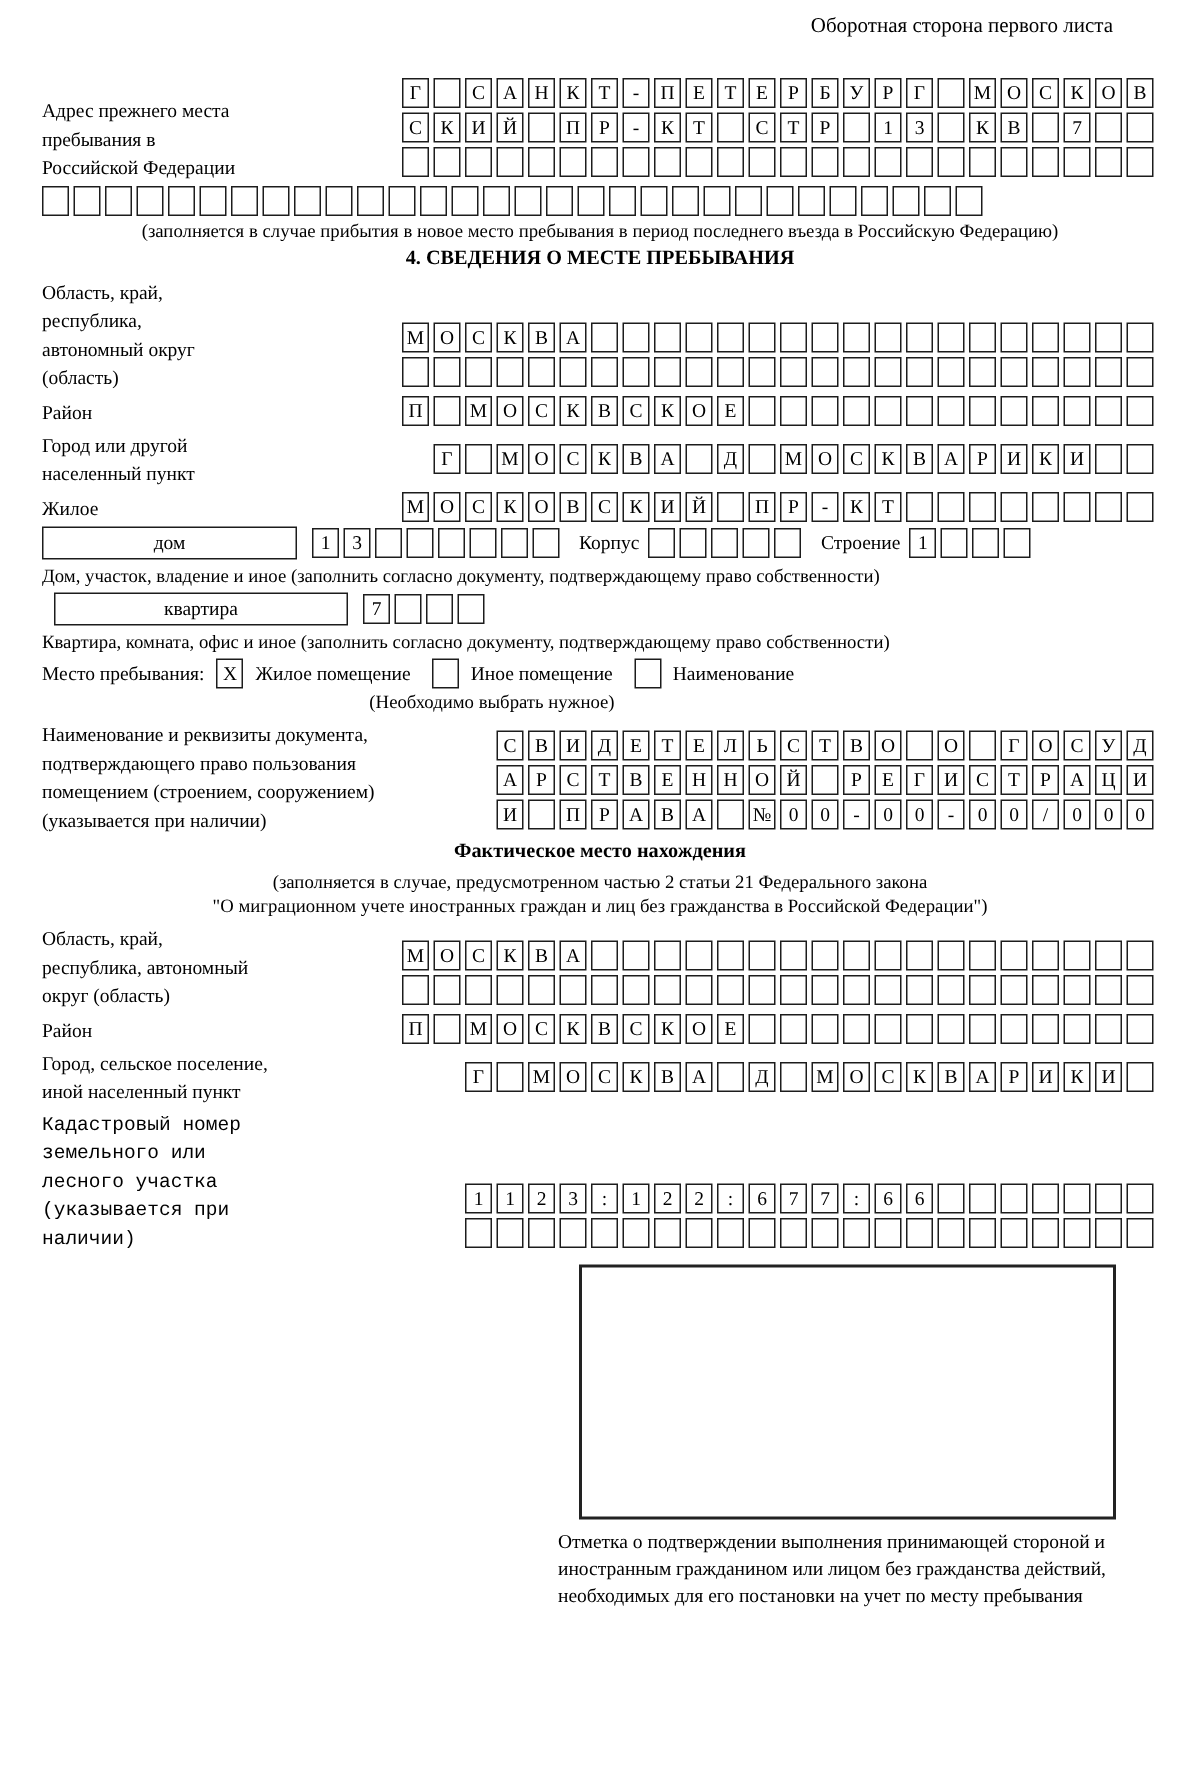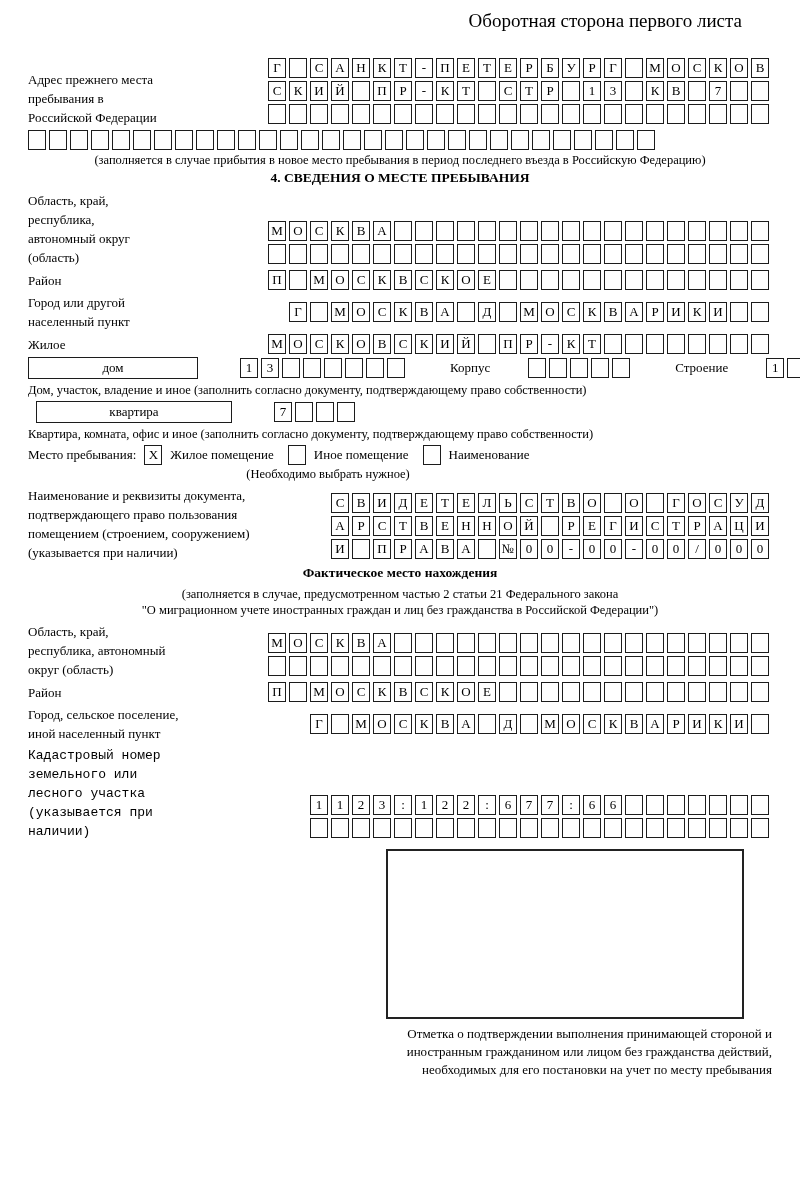--- a/index.html
+++ b/index.html
@@ -5,21 +5,21 @@
   * { box-sizing: border-box; }
   html,body { margin:0; padding:0; }
   body {
     width:800px; height:1180px;
     padding:10px 28px;
     background:#ffffff; color:#000;
     font-family:"Liberation Serif", serif;
     font-size:13px;
     overflow:hidden;
   }
-  .hdr-note { text-align:right; padding-right:30px; font-size:19px; margin-bottom:26px; }
+  .hdr-note { text-align:right; padding-right:30px; font-size:14px; margin-bottom:26px; }
 
   .group { display:flex; align-items:flex-end; margin-bottom:3px; }
   .group.vcenter { align-items:center; }
   .glabel { font-size:13px; line-height:19px; flex-shrink:0; }
   .w135 { width:135px; } .w105 { width:105px; }
   .w145 { width:145px; } .w112 { width:112px; } .w235 { width:235px; }
   .w150 { width:150px; } .w175 { width:175px; } .w165 { width:165px;font-family:Liberation Mono, monospace; }
 
   .grows { margin-left:auto; }
   .grows .cellrow { margin-bottom:3px; }
@@ -29,21 +29,21 @@
     width:18px; height:20px; border:1.5px solid #1c1c1c;
     margin-right:3px; display:inline-flex; align-items:center; justify-content:center;
     font-size:13px; flex-shrink:0; background:#fff;
   }
   .fullrow { margin-bottom:2px; }
 
   .caption { font-size:12.5px; line-height:16px; margin-bottom:3px; }
   .caption.center { text-align:center; margin-bottom:2px; }
   .sec-title { text-align:center; font-weight:bold; font-size:13.5px; margin:2px 0 5px; }
 
-  .house-row { display:flex; align-items:center; margin:2px 0 3px;gap:32px; }
+  .house-row { display:flex; align-items:center; margin:2px 0 3px; }
   .widebox {
     border:1.5px solid #1c1c1c; height:22px;
     display:inline-flex; align-items:center; justify-content:center;
     flex-shrink:0; font-size:13px; background:#fff;
   }
   .wb-dom { width:170px; margin-right:10px; }
   .wb-kv  { width:196px; margin-left:8px; margin-right:10px; }
   .inline-label { margin:0 6px 0 10px;text-align:right; }
 
   .stay-row { display:flex; align-items:center; margin:3px 0 2px; }
@@ -54,21 +54,21 @@
   }
   .stay-row .opt-label { margin:0 14px 0 8px; }
   .stay-row .lead { margin-right:8px; }
   .stay-note { width:600px; text-align:center; font-size:12.5px; margin-bottom:4px; }
 
   .fact-note { text-align:center; font-size:12.5px; line-height:16px; }
   .fact-notes { margin-bottom:4px; }
 
   .stamp-wrap { margin-left:auto; width:400px; margin-top:8px; }
   .stamp-box { width:358px; height:170px; border:2px solid #222; margin-left:14px; background:#fff; }
-  .stamp-caption { margin-top:6px; text-align:right; font-size:13px; line-height:18px; }
+  .stamp-caption { margin-top:6px; text-align:left; font-size:13px; line-height:18px; }
 </style>
 </head>
 <body>
 
 <div class="hdr-note">Оборотная сторона первого листа</div>
 
 <div class="group">
   <div class="glabel w135">Адрес прежнего места пребывания в Российской Федерации</div>
   <div class="grows">
     <div class="cellrow">

